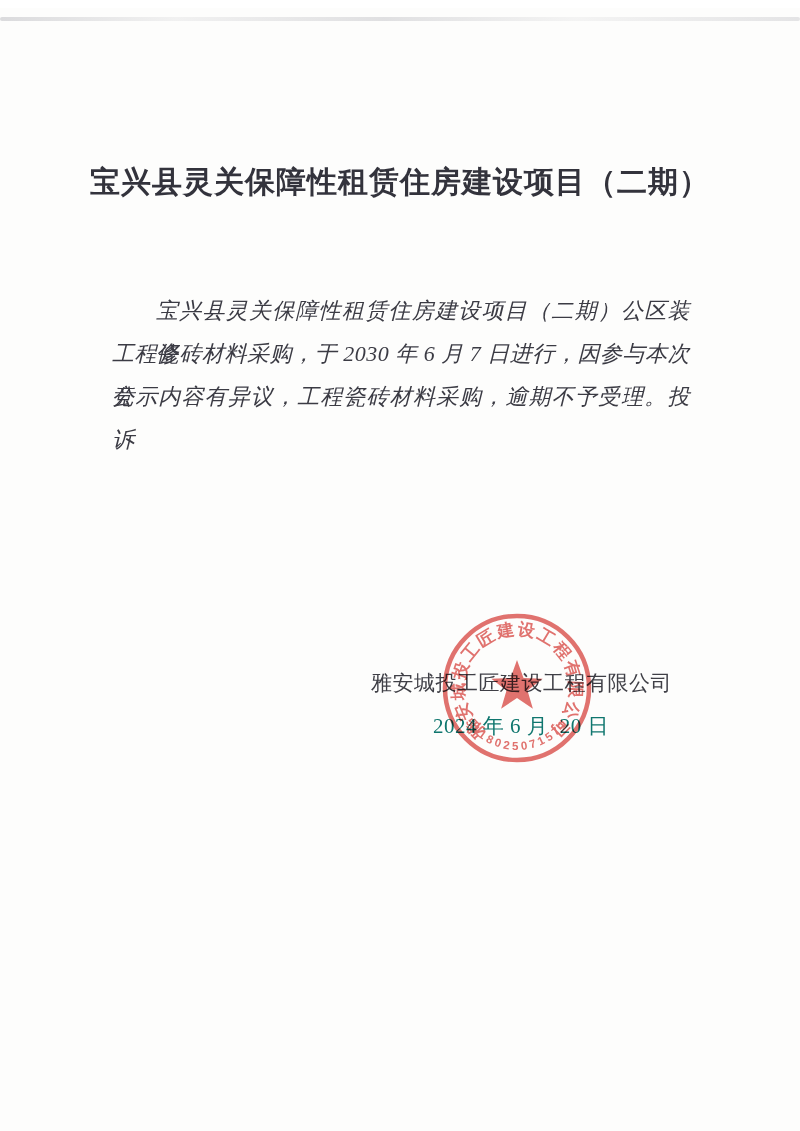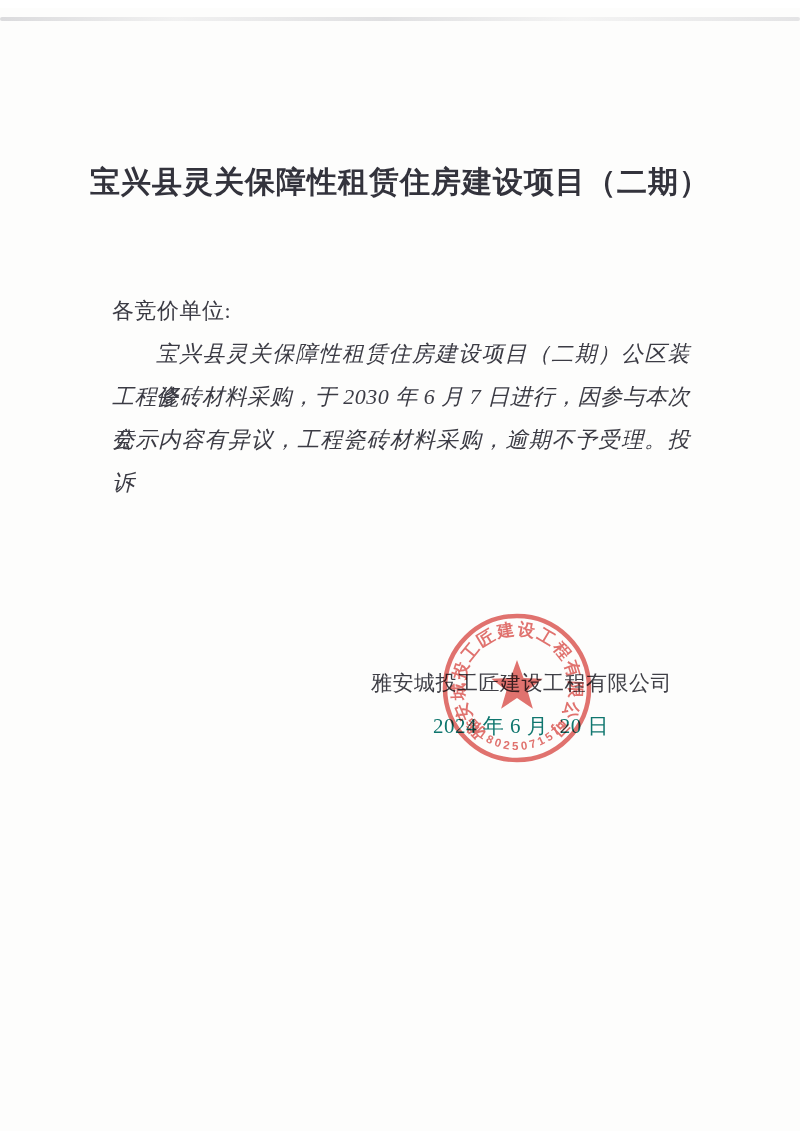--- a/index.html
+++ b/index.html
@@ -116,21 +116,20 @@
 
 <div class="page">
 
   <div class="scan-artifact"></div>
 
   <div class="title-block">
     <div>宝兴县灵关保障性租赁住房建设项目（二期）</div>
   </div>
 
   <div class="body-block">
-    <div class="body-line">各竞价单位:</div>
     <div class="body-line justify indent">宝兴县灵关保障性租赁住房建设项目（二期）公区装修</div>
     <div class="body-line justify">工程瓷砖材料采购，于 2030 年 6 月 7 日进行，因参与本次竞</div>
     <div class="body-line justify">公示内容有异议，工程瓷砖材料采购，逾期不予受理。投诉</div>
   </div>
 
   <div class="signature-company">雅安城投工匠建设工程有限公司</div>
   <div class="signature-date">2024 年 6 月  20 日</div>
 
   <svg class="seal" viewBox="-80 -80 160 160" xmlns="http://www.w3.org/2000/svg">
     <defs>

